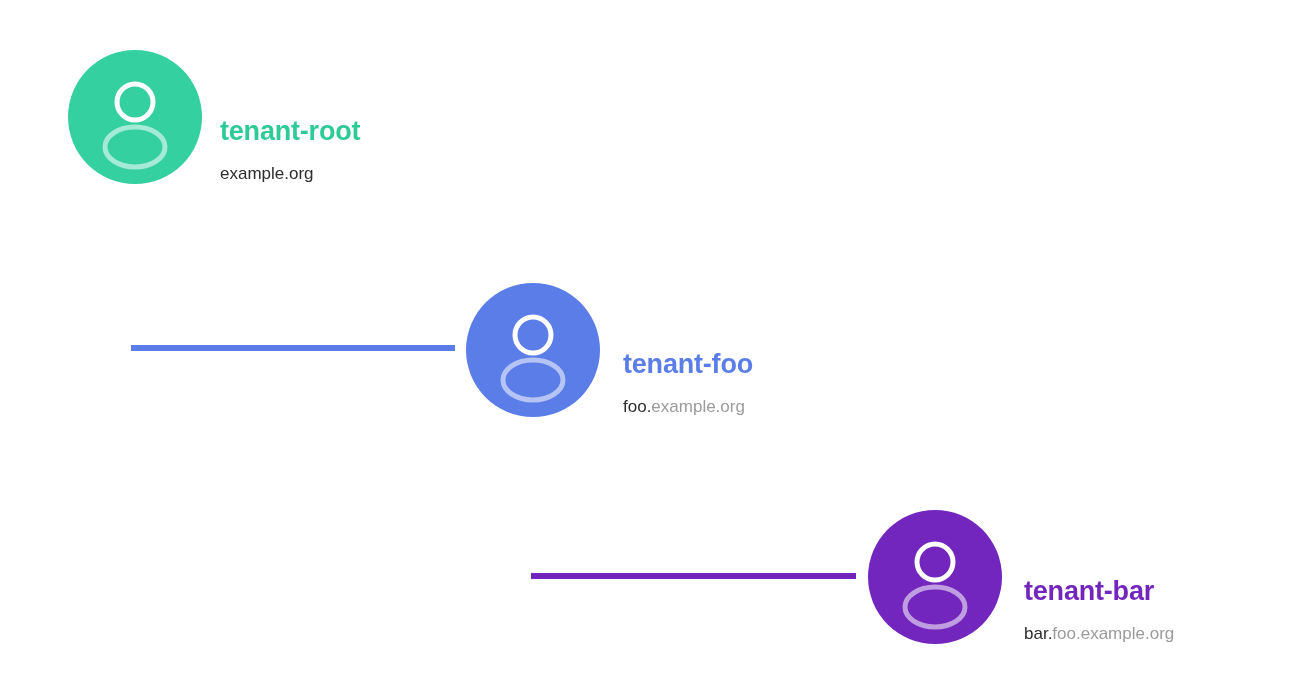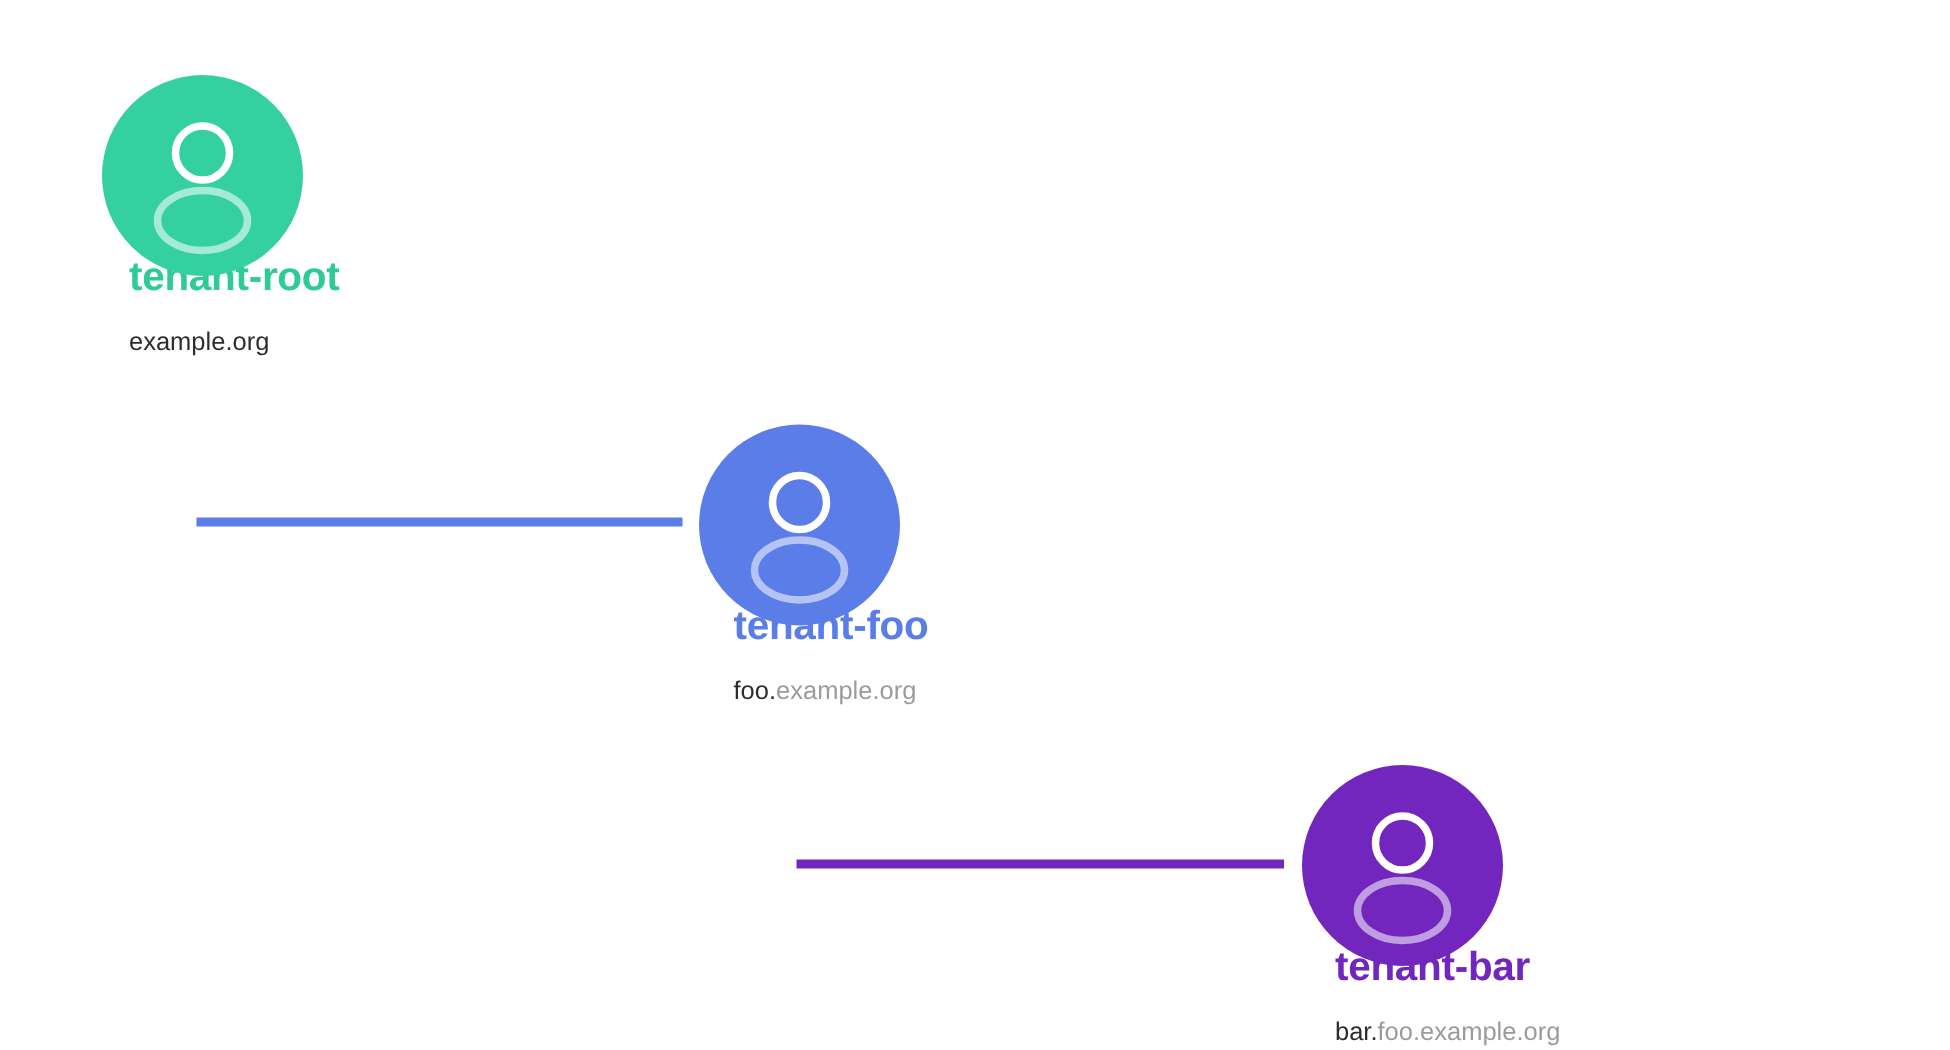--- a/index.html
+++ b/index.html
@@ -26,22 +26,21 @@
     top: 0;
     width: 1300px;
     height: 700px;
     z-index: 1;
   }
   
   .tenant-node {
     position: absolute;
     z-index: 2;
     display: flex;
-    flex-direction: column;
-    align-items: flex-start;
+    align-items: flex-end;
   }
   .node-avatar {
     position: relative;
     border-radius: 50%;
     flex: 0 0 auto;
   }
   .node-avatar svg {
     position: absolute;
     left: 0;
     top: 0;

